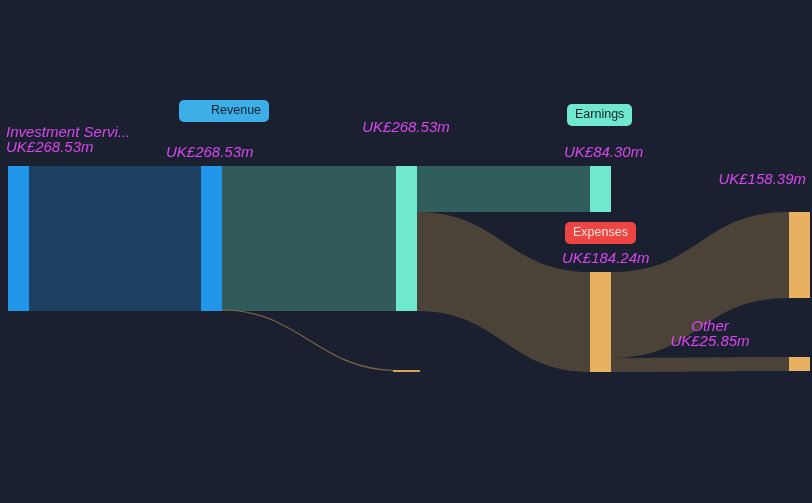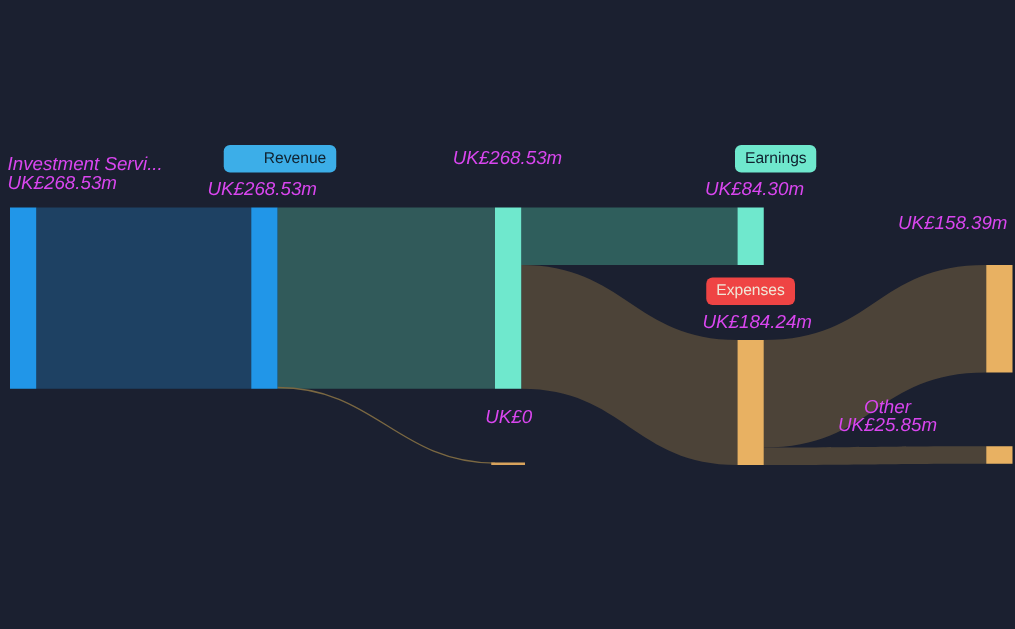--- a/index.html
+++ b/index.html
@@ -95,36 +95,35 @@
 
     <rect x="789" y="357" width="21" height="14" fill="#e8b162"></rect>
   </g>
 </svg>
 
 <div class="lbl" style="left:6px; top:124px;">
   <span class="name">Investment Servi...</span>
   <span class="val">UK£268.53m</span>
 </div>
 
-<div class="pill revenue" style="left:179px; top:116px;padding-left:32px;">
+<div class="pill revenue" style="left:179px; top:100px;padding-left:32px;">
   <span>Revenue</span>
 </div>
 <div class="lbl" style="left:166px; top:144px;">
   <span class="val">UK£268.53m</span>
 </div>
 
 <div class="lbl center" style="left:326px; top:119px; width:160px;">
   <span class="val">UK£268.53m</span>
 </div>
 
 <div class="lbl center" style="left:327px; top:326px; width:160px;">
-  <span class="val">UK£0</span>
 </div>
 
-<div class="pill earnings" style="left:567px; top:116px;margin-left:21px;">
+<div class="pill earnings" style="left:567px; top:104px;">
   <span>Earnings</span>
 </div>
 <div class="lbl" style="left:564px; top:144px;">
   <span class="val">UK£84.30m</span>
 </div>
 
 <div class="pill expenses" style="left:565px; top:222px;">
   <span>Expenses</span>
 </div>
 <div class="lbl" style="left:562px; top:250px;">

